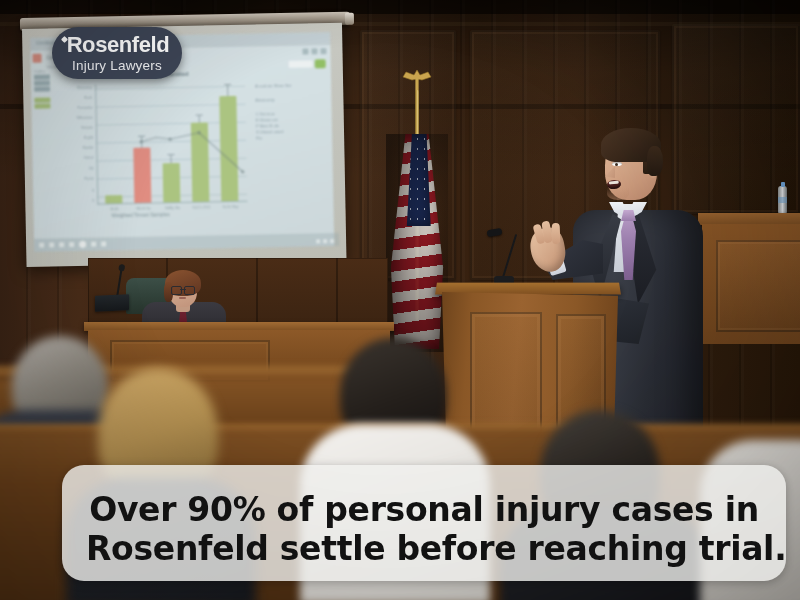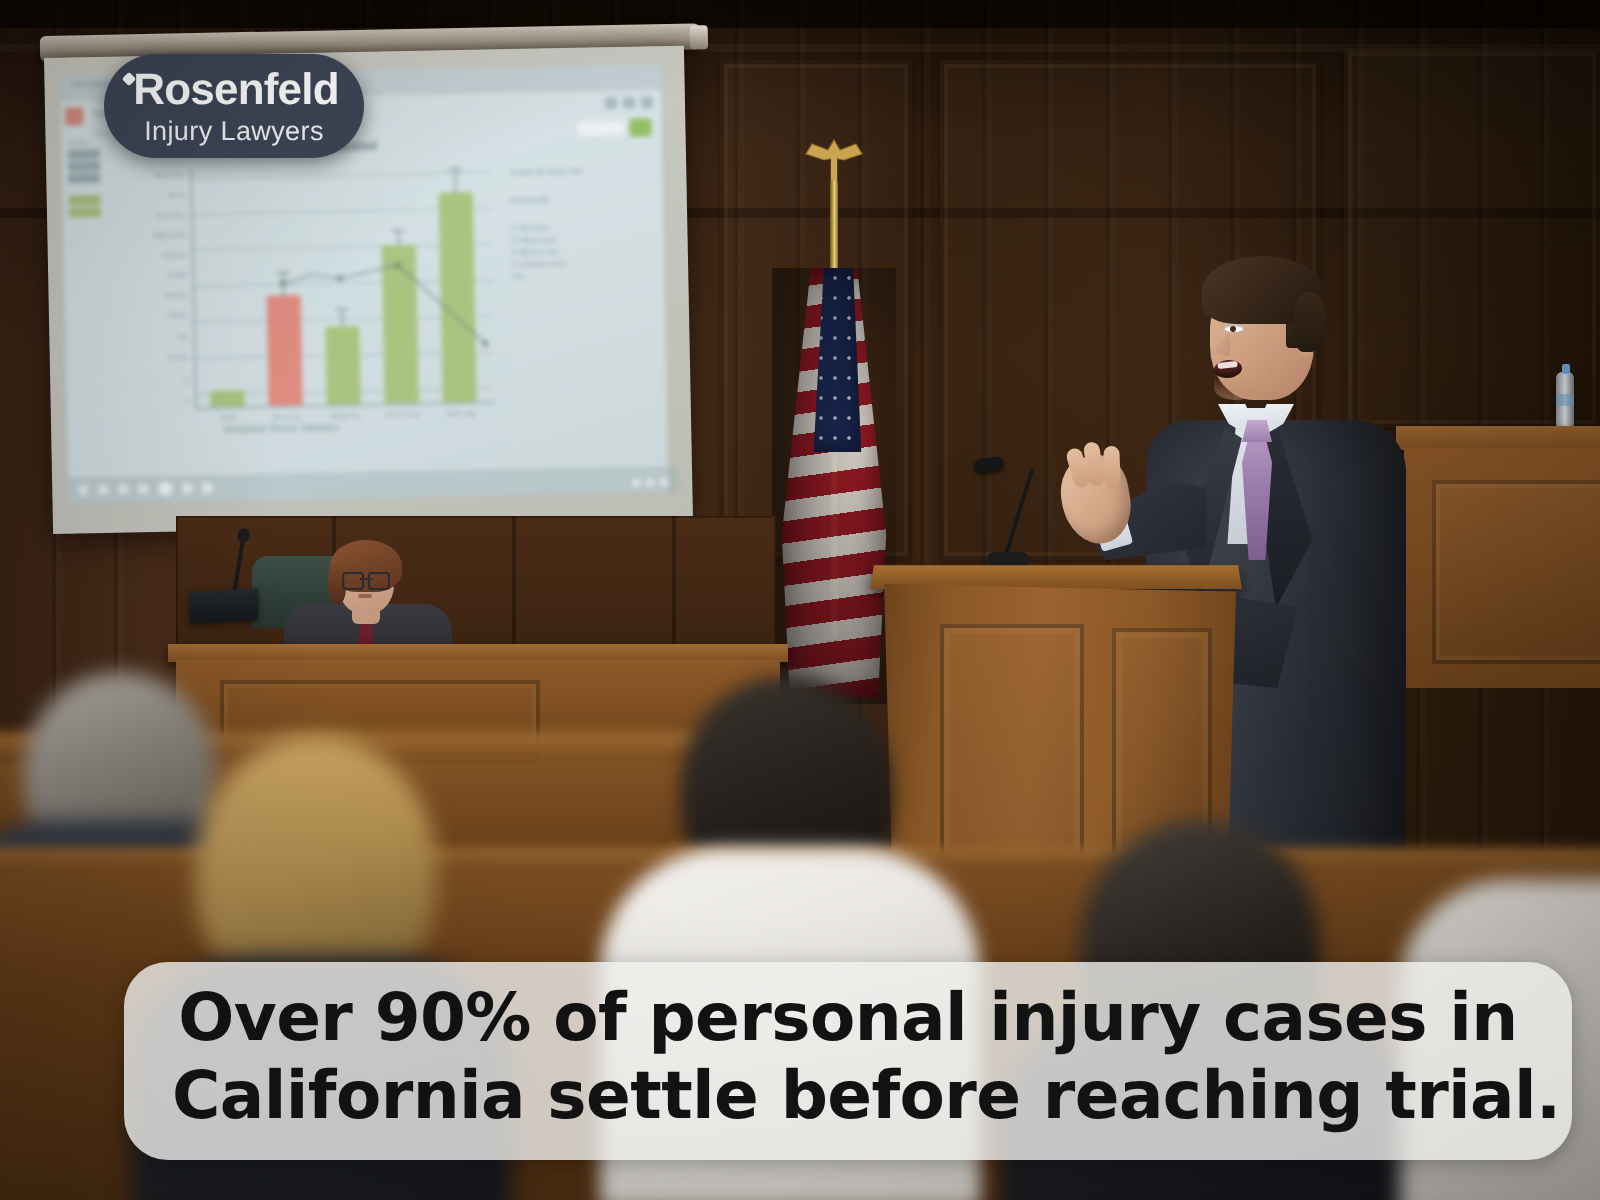--- a/index.html
+++ b/index.html
@@ -557,22 +557,22 @@
   
   .pE-body{
     position:absolute;left:700px;top:440px;width:140px;height:170px;
     border-radius:54px 40px 0 0;
     background:linear-gradient(160deg,#e9e6e1,#c5c1ba);
     filter:blur(5px);
   }
 
   
   #caption{
-    position:absolute;left:62px;top:481px;width:676px;
-    padding:9px 24px 12px 24px;
+    position:absolute;left:62px;top:465px;width:676px;
+    padding:26px 24px 12px 24px;
     border-radius:22px;
     background:rgba(240,240,238,.80);
     box-shadow:0 2px 10px rgba(0,0,0,.25);
     text-align:center;
   }
   #caption .ln{
     display:block;
     font-family:"DejaVu Sans","Liberation Sans",sans-serif;
     font-weight:bold;
     font-size:33px;
@@ -829,16 +829,16 @@
   <div class="pB-head"></div>
   <div class="pB-body"></div>
   <div class="pD-head"></div>
   <div class="pD-body"></div>
   <div class="pE-body"></div>
 
   <div id="vignette"></div>
 
   <div id="caption">
     <span class="ln">Over 90% of personal injury cases in</span>
-    <span class="ln">California settle before reaching trial.</span>
+    <span class="ln">Rosenfeld settle before reaching trial.</span>
   </div>
 
 </div>
 
 </body></html>

